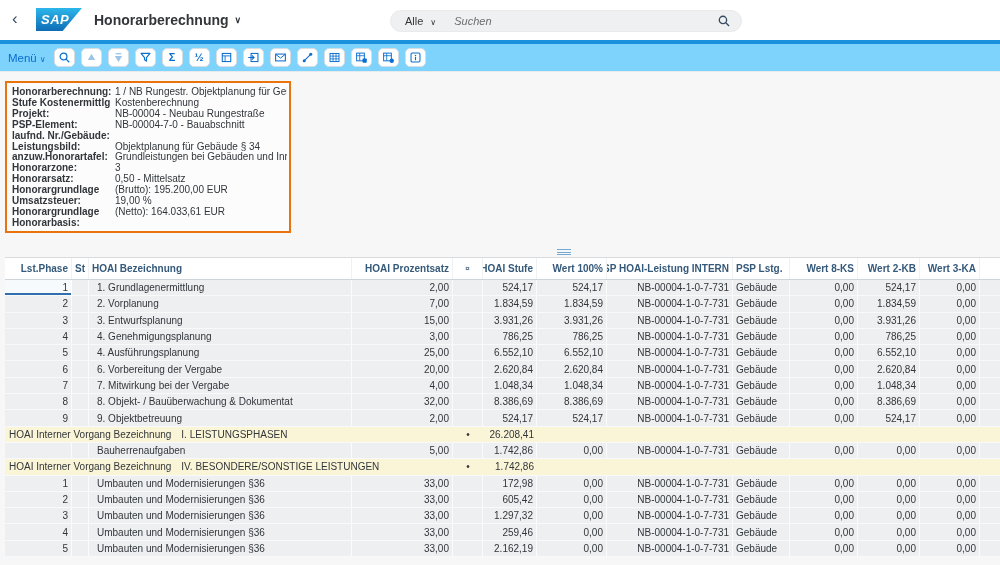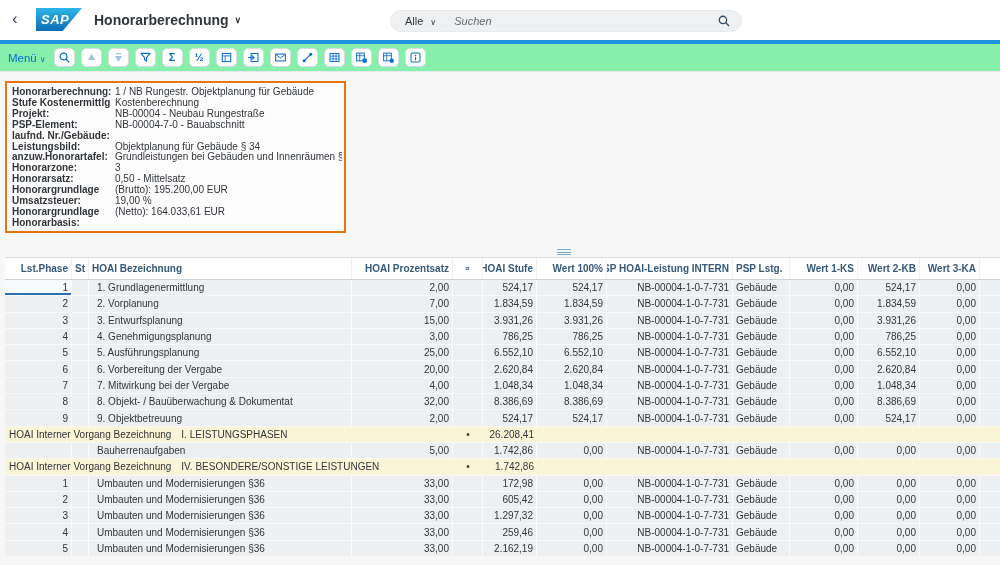--- a/index.html
+++ b/index.html
@@ -21,35 +21,35 @@
   .search-scope .chev { font-size:8px; margin-left:7px; }
   .search-input { flex:1; margin-left:18px; border:none; outline:none; background:transparent;
     font-family:"Liberation Sans",sans-serif; font-size:11px; font-style:italic; color:#32363a; }
   .search-input::placeholder { color:#6a6d70; font-style:italic; }
   .search-glass { width:14px; height:14px; color:#354a5f; cursor:pointer; }
   .search-glass svg { width:14px; height:14px; display:block; }
 
   .accent-line { position:absolute; left:0; top:40px; width:1000px; height:4px; background:var(--accent,#1b90dc); }
 
   
-  .toolbar { position:absolute; left:0; top:44px; width:1000px; height:28px; background:#86efac;
+  .toolbar { position:absolute; left:0; top:44px; width:1000px; height:28px; background:#7dd3fc;
     border-bottom:1px solid #e7e9eb; display:flex; align-items:center; padding-left:8px; }
   .menu-btn { color:var(--blue,#0a6ed1); font-size:11.5px; margin-right:8px; cursor:pointer; white-space:nowrap; }
   .menu-btn .chev { font-size:8px; margin-left:3px; }
   .tb-btn { width:21px; height:19px; border:1px solid #d8dde2; border-radius:5px; background:#fff;
     margin-right:6px; display:flex; align-items:center; justify-content:center;
     color:var(--blue,#0a6ed1); cursor:pointer; flex:0 0 auto; }
   .tb-btn.pale { color:#9ec4e8; }
   .tb-btn svg { width:13px; height:13px; display:block; }
   .tb-btn .g { font-size:11px; font-weight:bold; line-height:1; }
 
   
   .content { position:absolute; left:0; top:72px; width:1000px; height:493px; background:#f7f7f7; }
 
-  .info-box { position:absolute; left:5px; top:9px; width:341px; height:152px;
+  .info-box { position:absolute; left:5px; top:9px; width:286px; height:152px;
     border:2px solid var(--orange,#e9730c); background:#fcfcfd; padding:4px 2px 0 5px; overflow:hidden; }
   .info-row { display:grid; grid-template-columns:103px 1fr; line-height:10.9px; }
   .info-label { font-size:10px; font-weight:bold; color:#32363a; white-space:nowrap; }
   .info-value { font-size:10px; color:#32363a; white-space:nowrap; overflow:hidden; }
 
   .grip { position:absolute; left:557px; top:177px; width:14px; height:6px; cursor:row-resize;
     background:repeating-linear-gradient(to bottom,#74a9d6 0 1.3px,transparent 1.3px 2.6px); }
 
   
   .grid { position:absolute; left:5px; top:185px; width:995px; font-size:10px; color:#32363a; }
@@ -265,21 +265,21 @@
     <div class="thead" id="thead">
         <div class="th r" style="width: 67px;">Lst.Phase</div>
         <div class="th l" style="width: 17px;">St</div>
         <div class="th l" style="width: 263px;">HOAI Bezeichnung</div>
         <div class="th r" style="width: 101px;">HOAI Prozentsatz</div>
         <div class="th c sym-head" style="width: 30px;">¤</div>
         <div class="th r" style="width: 54px;">HOAI Stufe</div>
         <div class="th r" style="width: 70px;">Wert 100%</div>
         <div class="th r" style="width: 126px;">PSP HOAI-Leistung INTERN</div>
         <div class="th l" style="width: 57px;">PSP Lstg.</div>
-        <div class="th r" style="width: 68px;">Wert 1-KS</div>
+        <div class="th r" style="width: 68px;">Wert 8-KS</div>
         <div class="th r" style="width: 62px;">Wert 2-KB</div>
         <div class="th r" style="width: 60px;">Wert 3-KA</div>
         <div class="th fill"></div>
       </div>
     <div id="tbody">
         <div class="trow">
           <div class="td r sel" style="width: 67px;">1</div>
           <div class="td l" style="width: 17px;"></div>
           <div class="td l namepad" style="width: 263px;">1. Grundlagenermittlung</div>
           <div class="td r" style="width: 101px;">2,00</div>
@@ -334,21 +334,21 @@
           <div class="td r" style="width: 126px;">NB-00004-1-0-7-731</div>
           <div class="td l" style="width: 57px;">Gebäude</div>
           <div class="td r" style="width: 68px;">0,00</div>
           <div class="td r" style="width: 62px;">786,25</div>
           <div class="td r" style="width: 60px;">0,00</div>
           <div class="td fill"></div>
         </div>
         <div class="trow">
           <div class="td r" style="width: 67px;">5</div>
           <div class="td l" style="width: 17px;"></div>
-          <div class="td l namepad" style="width: 263px;">5. Ausführungsplanung</div>
+          <div class="td l namepad" style="width: 263px;">4. Ausführungsplanung</div>
           <div class="td r" style="width: 101px;">25,00</div>
           <div class="td c" style="width: 30px;"></div>
           <div class="td r" style="width: 54px;">6.552,10</div>
           <div class="td r" style="width: 70px;">6.552,10</div>
           <div class="td r" style="width: 126px;">NB-00004-1-0-7-731</div>
           <div class="td l" style="width: 57px;">Gebäude</div>
           <div class="td r" style="width: 68px;">0,00</div>
           <div class="td r" style="width: 62px;">6.552,10</div>
           <div class="td r" style="width: 60px;">0,00</div>
           <div class="td fill"></div>

